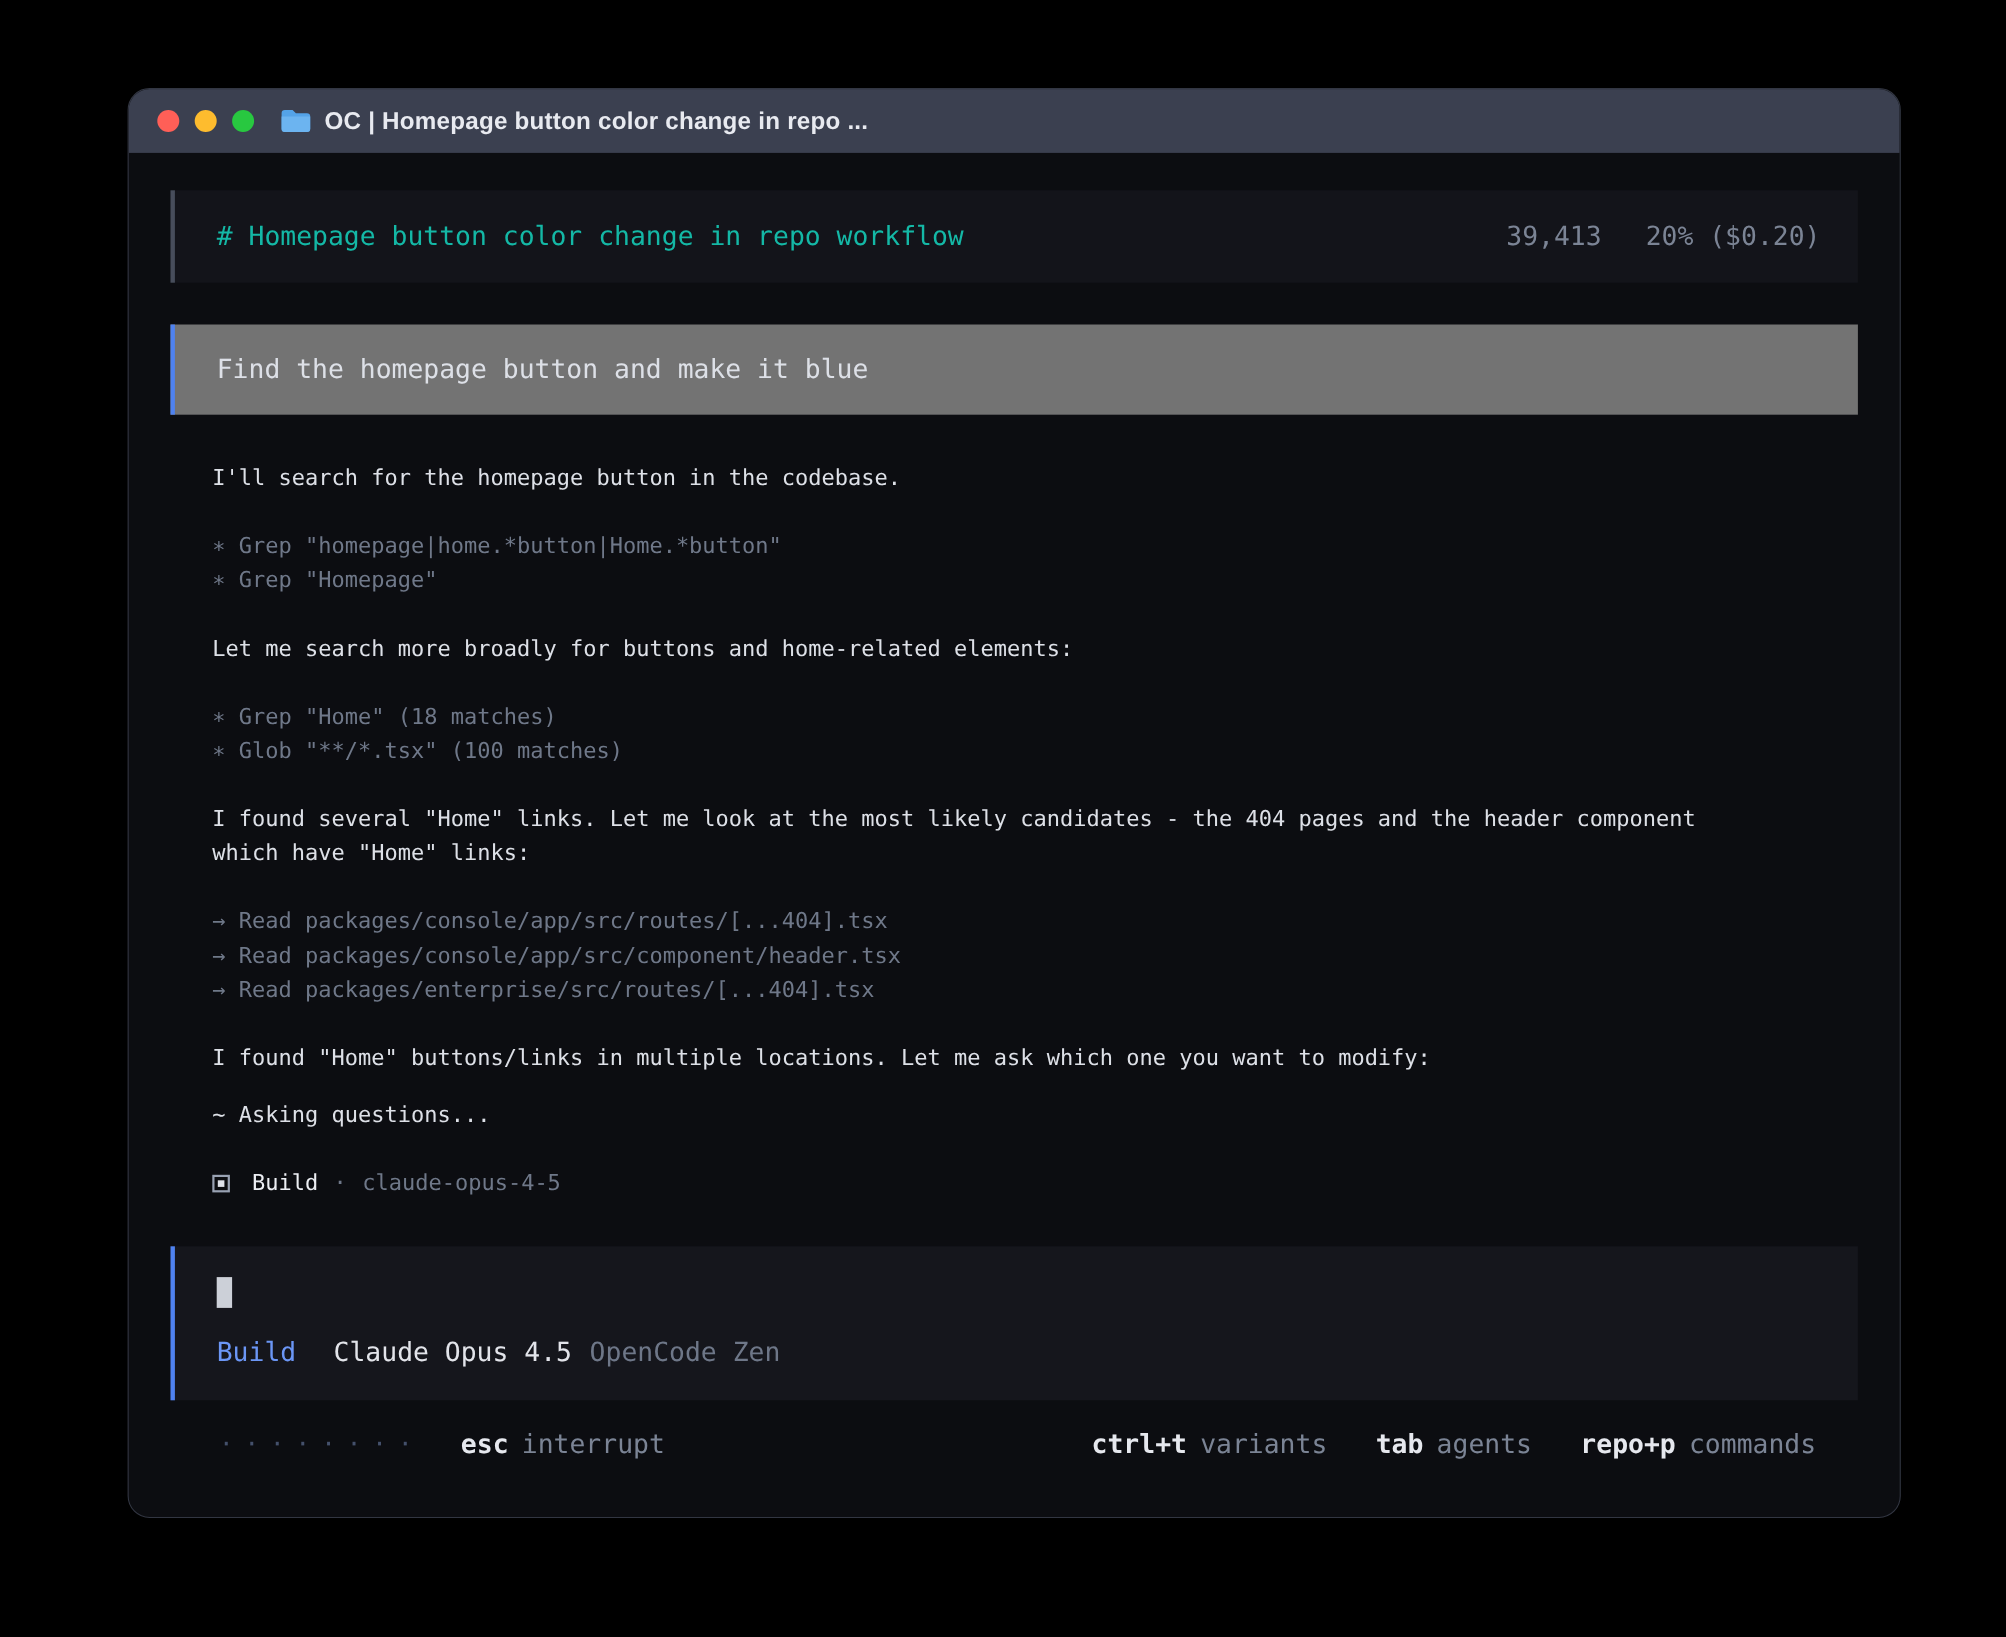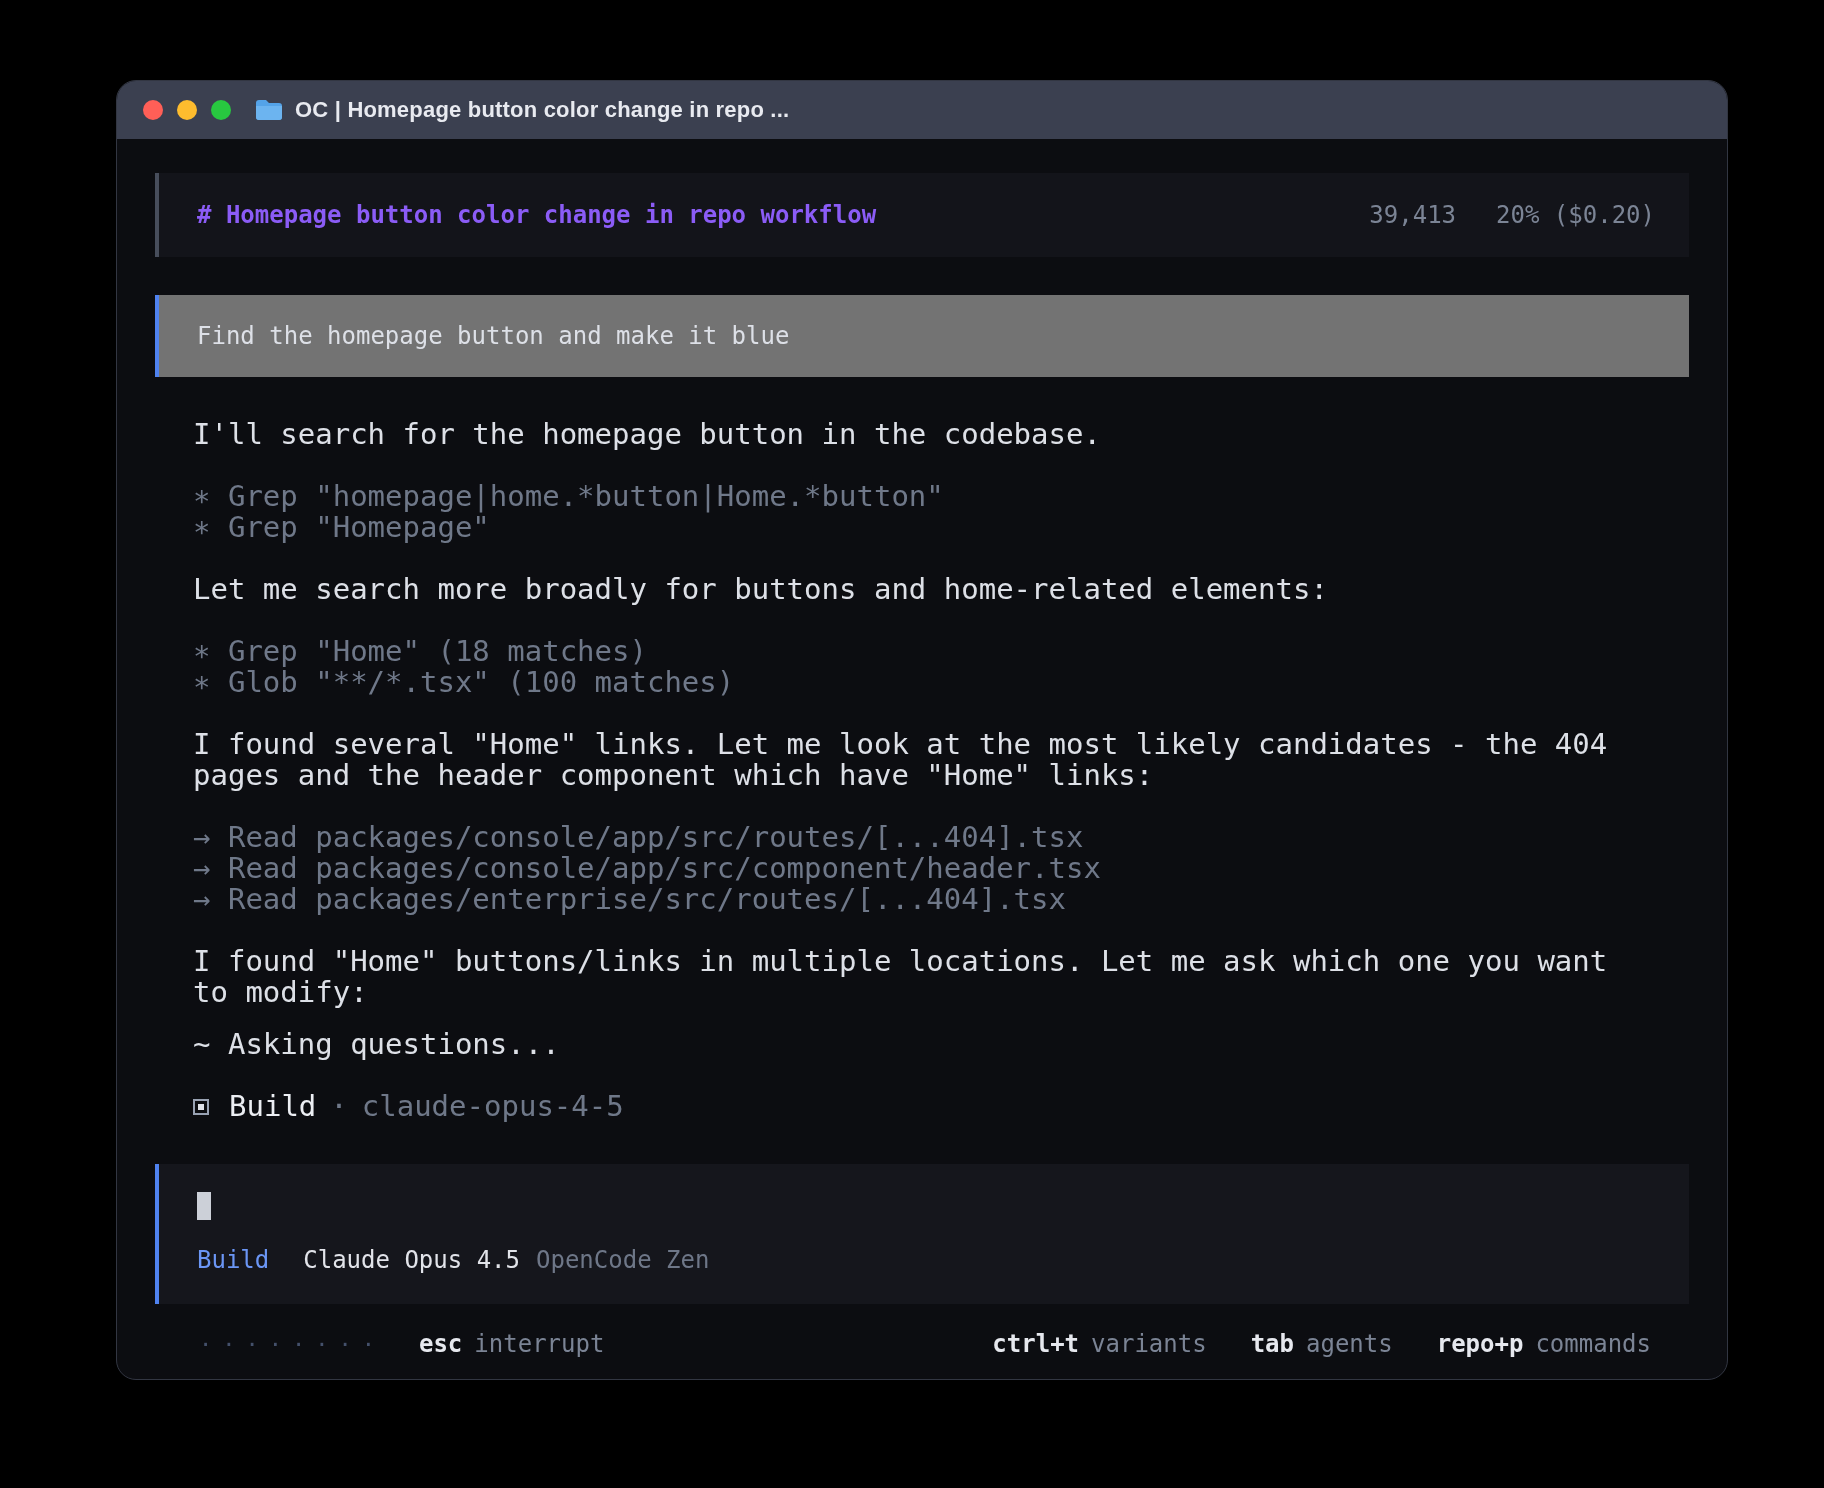--- a/index.html
+++ b/index.html
@@ -29,30 +29,30 @@
   .win-title { color:#e8eaf0; font-weight:bold; font-size:22px; letter-spacing:0.2px; }
 
   
   .content { padding:34px 38px 0 38px; }
 
   .header-block {
     background:#13141a; border-left:4px solid #474d5b; height:84px;
     display:flex; align-items:center; justify-content:space-between;
     padding:0 34px 0 38px;
   }
-  .header-title { font-weight:bold; font-size:24px; color:#8b5cf6; }
+  .header-title { font-weight:normal; font-size:24px; color:#14b8a6; }
   .header-meta { display:flex; gap:40px; font-size:24px; color:#7b8495; }
 
   .user-block {
     margin-top:38px; background:#737373; border-left:4px solid #4f82f0;
     height:82px; display:flex; align-items:center; padding:0 38px;
     font-size:24px; color:#dde0e7;
   }
 
-  .transcript { margin-top:42px; padding:0 80px 0 38px; font-size:29px; line-height:31px; }
+  .transcript { margin-top:42px; padding:0 80px 0 38px; font-size:20px; line-height:31px; }
   .para { color:#dde0e7; margin-top:31px; }
   .para.first { margin-top:0; }
   .tool-group { margin-top:31px; }
   .tool-line { color:#6f7889; }
   .status-line { color:#dde0e7; margin-top:21px; }
 
   .agent-line { margin-top:31px; display:flex; align-items:center; }
   .agent-icon {
     width:16px; height:16px; border:2px solid #99a2b3; margin-right:20px;
     display:flex; align-items:center; justify-content:center;

